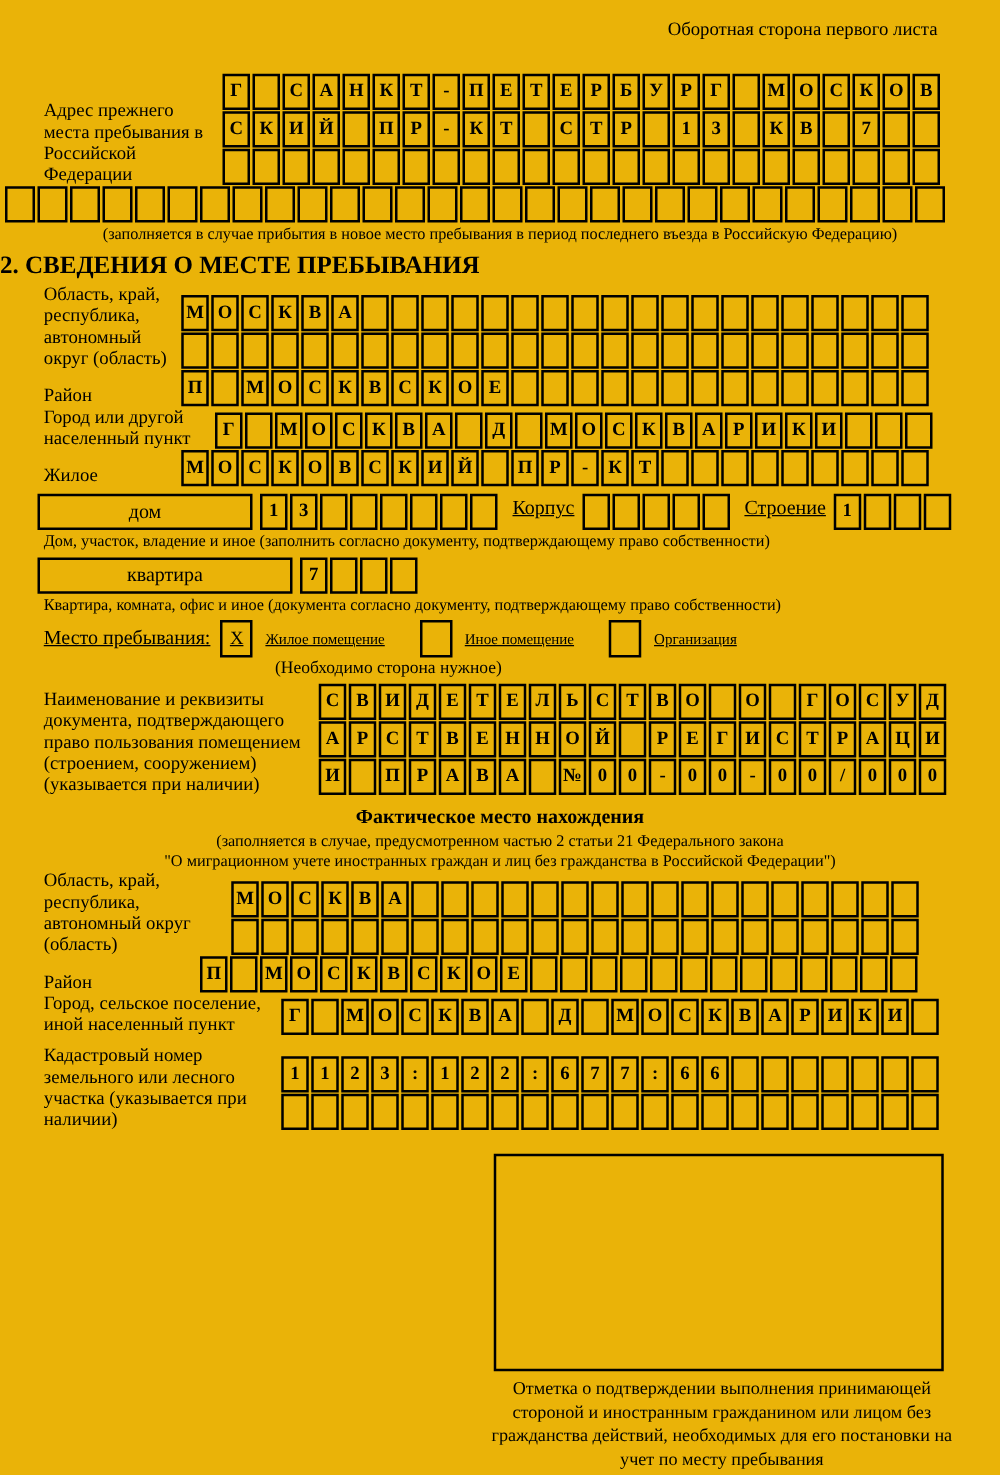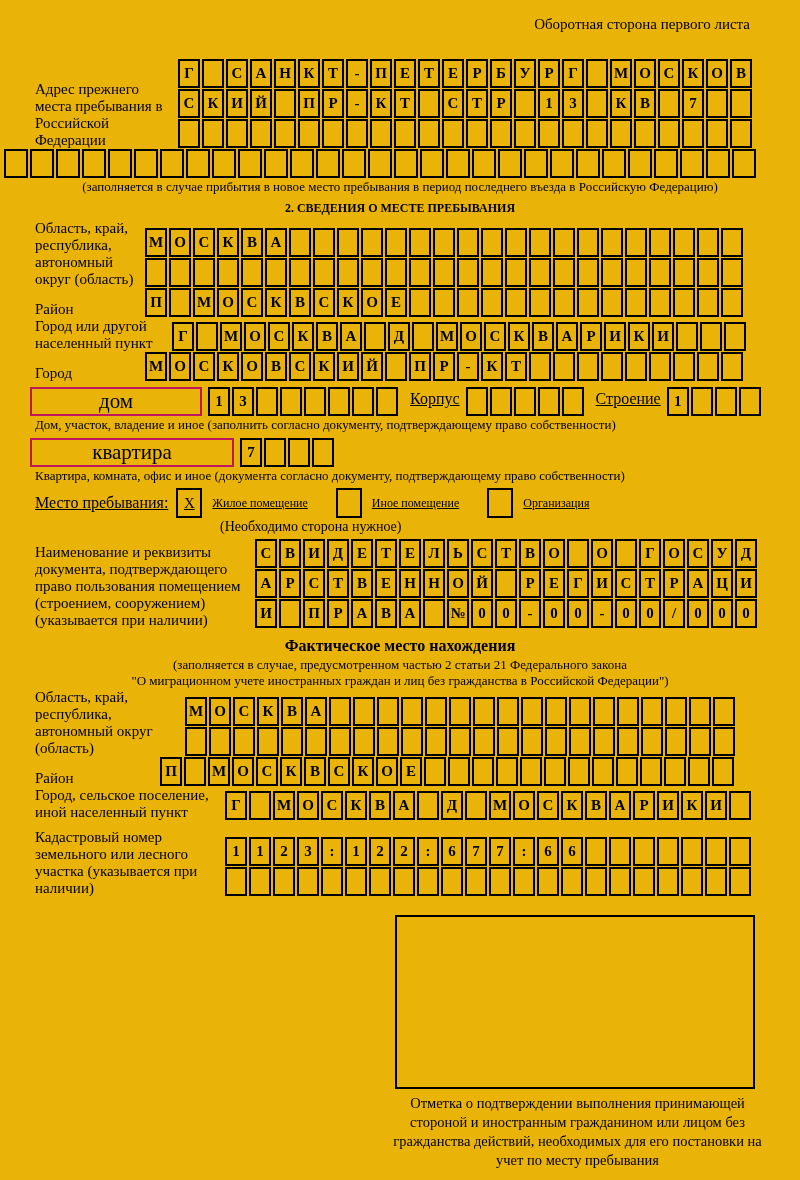--- a/index.html
+++ b/index.html
@@ -26,27 +26,27 @@
     display:flex; align-items:center; justify-content:center;
     font-size:15px; font-weight:bold; box-sizing:content-box;
   }
   .fullw { margin-left:4px; }
   .fullw .cell { width:20px; }
 
   .note { font-size:13px; line-height:16px; }
   .tcenter { text-align:center; }
   .ml35 { margin-left:35px; }
 
-  .sect-title { font-size:12px; font-weight:bold; text-align:center; margin:6px 0 4px 0; }
+  .sect-title { font-size:20px; font-weight:bold; text-align:left; margin:6px 0 4px 0; }
   .fact-title { font-size:16px; font-weight:bold; text-align:center; margin:8px 0 2px 0; }
 
   .domrow { display:flex; align-items:flex-start; margin-left:30px; margin-top:5px; }
   .wbox {
-    height:25px; border:2px solid #be185d; display:flex; align-items:center; justify-content:center;
-    font-size:21px; margin-right:6px; box-sizing:content-box;
+    height:25px; border:2px solid #000000; display:flex; align-items:center; justify-content:center;
+    font-size:16px; margin-right:6px; box-sizing:content-box;
   }
   .w168 { width:168px; } .w200 { width:200px; }
   .inlbl { font-size:16px; margin:3px 6px 0 10px;text-decoration:underline; }
 
   .stayrow { display:flex; align-items:center; margin-left:35px; margin-top:4px; height:30px;text-decoration:underline; }
   .staylbl { font-size:16px; margin-right:8px; }
   .checkcell {
     width:22px; height:26px; border:2px solid #000; display:inline-flex;
     align-items:center; justify-content:center; font-size:15px; margin-right:10px;
   }
@@ -305,21 +305,21 @@
         <div class="cell">И</div>
         <div class="cell">К</div>
         <div class="cell">И</div>
         <div class="cell"></div>
         <div class="cell"></div>
         <div class="cell"></div>
       </div>
   </div>
 
   <div class="blk">
-    <div class="lbl lw102">Город</div>
+    <div class="lbl lw102">Жилое</div>
     <div class="cellrow">
         <div class="cell">М</div>
         <div class="cell">О</div>
         <div class="cell">С</div>
         <div class="cell">К</div>
         <div class="cell">О</div>
         <div class="cell">В</div>
         <div class="cell">С</div>
         <div class="cell">К</div>
         <div class="cell">И</div>

